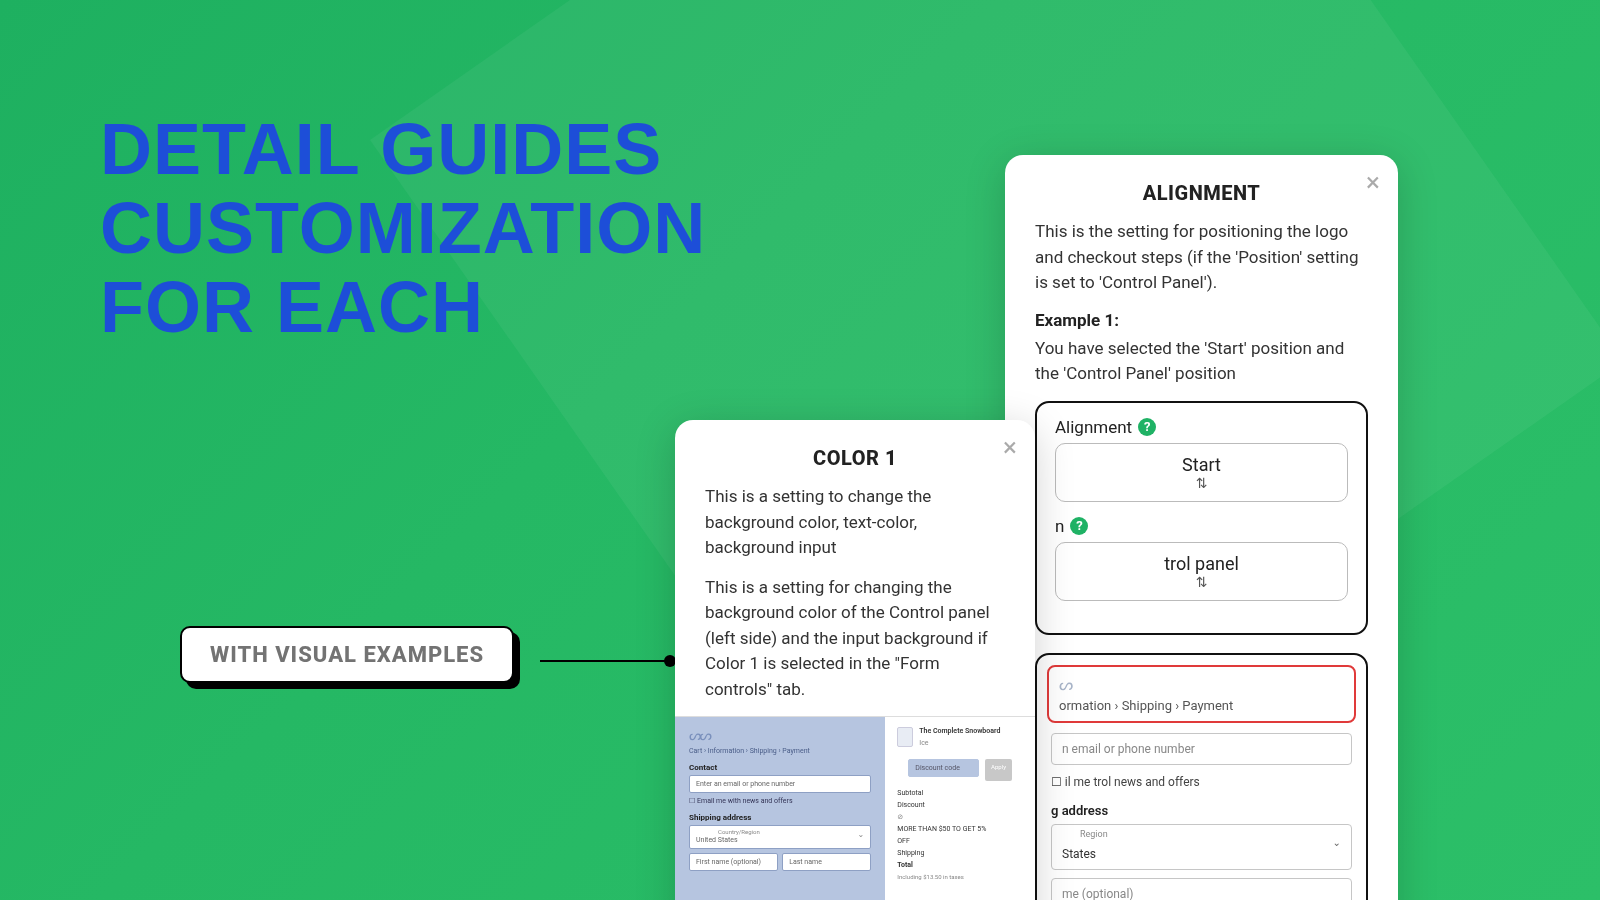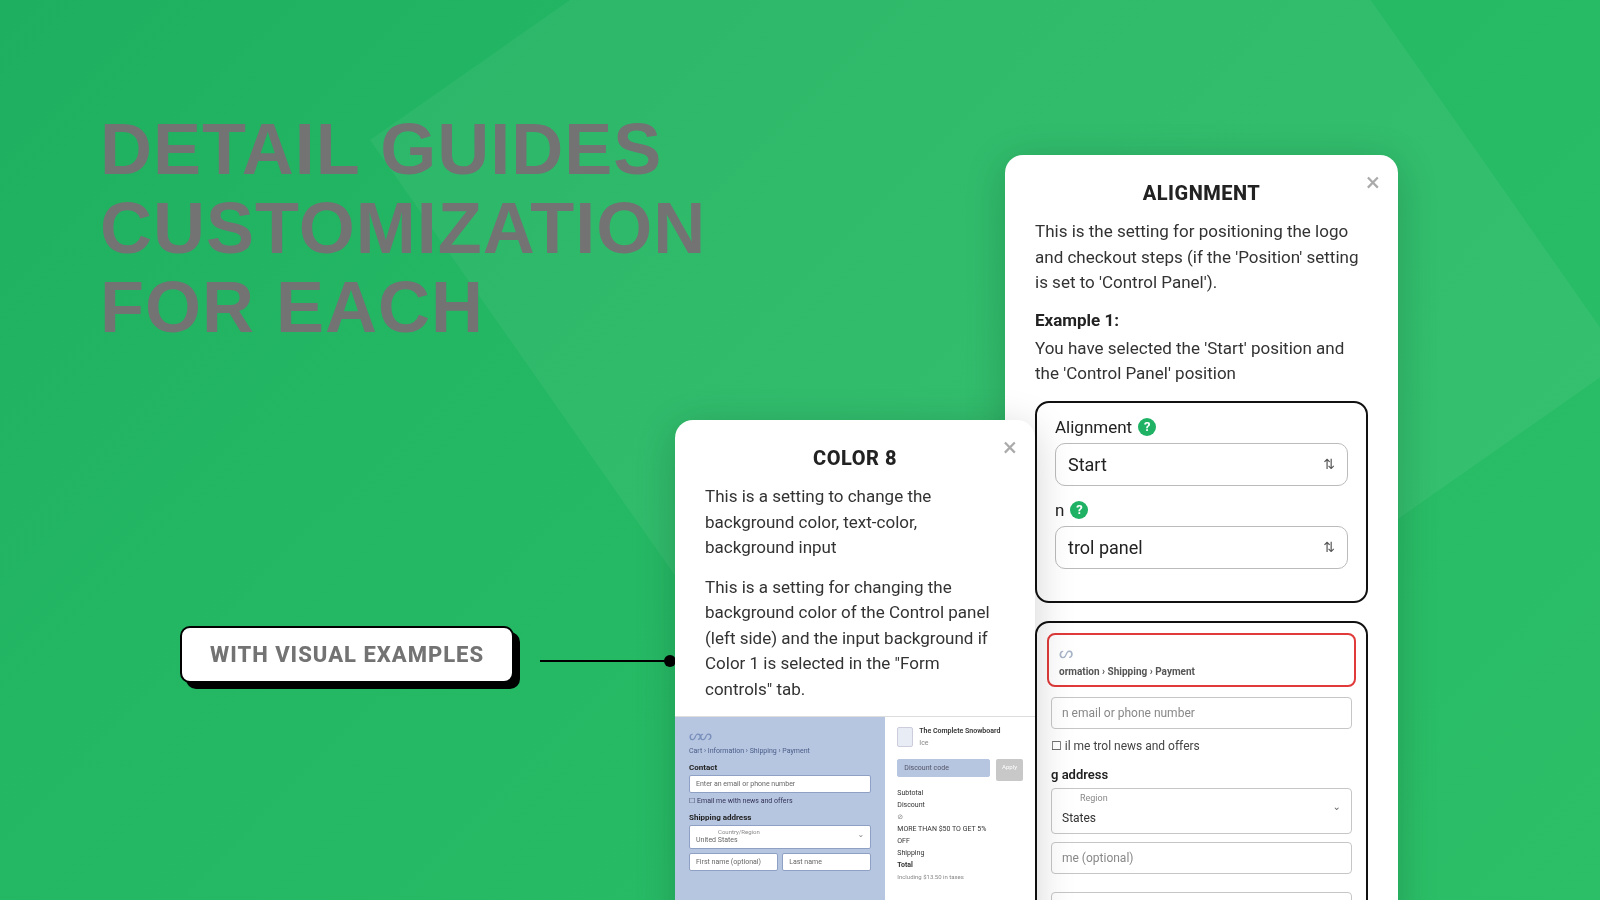--- a/index.html
+++ b/index.html
@@ -10,21 +10,21 @@
     position:relative;
   }
   
   .bg-shape {
     position:absolute; left:370px; top:140px; width:900px; height:900px;
     background: rgba(255,255,255,0.05);
     transform: rotate(-35deg); transform-origin: top left;
   }
   .headline {
     position:absolute; left:100px; top:110px;
-    color:#737373; font-weight:900; font-size:72px; line-height:1.1;
+    color:#1d4ed8; font-weight:900; font-size:72px; line-height:1.1;
     letter-spacing:1px;
     font-family: "Arial Black", Arial, sans-serif;
   }
   .badge-wrap {
     position:absolute; left:180px; top:626px;
   }
   .badge-shadow {
     position:absolute; left:6px; top:6px; width:100%; height:100%;
     background:#000; border-radius:10px;
   }
@@ -66,30 +66,30 @@
   .panel {
     border:2px solid #111; border-radius:14px; padding:14px 18px 18px;
     margin-top:6px;
   }
   .field-label { font-size:17px; display:flex; align-items:center; gap:6px; margin-bottom:6px;}
   .help { display:inline-flex; width:18px; height:18px; border-radius:50%;
     background:#1fb265; color:#fff; font-size:13px; align-items:center; justify-content:center; font-weight:700;}
   .select {
     border:1px solid #bbb; border-radius:10px; padding:10px 12px;
     font-size:18px; display:flex; justify-content:space-between; align-items:center;
-    margin-bottom:14px; background:#fff; cursor:pointer;
+    margin-bottom:14px; background:#fff; cursor:pointer;flex-direction:column;
   }
   .select .caret { font-size:14px; color:#555; }
 
   .preview-box {
     border:2px solid #111; border-radius:14px; margin-top:18px;
     overflow:hidden; font-size:12px;
   }
   .preview-hdr { border:2px solid #e03a3a; border-radius:8px; margin:10px; padding:8px 10px;}
-  .preview-hdr .crumbs { color:#555; font-size:10px; margin-top:4px;font-weight:bold;}
+  .preview-hdr .crumbs { color:#555; font-size:13px; margin-top:4px;}
   .preview-body { padding:0 14px 14px; }
   .pv-input {
     border:1px solid #c6c6c6; border-radius:4px; padding:8px 10px;
     font-size:12px; color:#888; background:#fff;
   }
   .pv-row { display:flex; gap:18px;flex-direction:column; }
   .pv-row .pv-input { flex:1; }
   .pv-check { font-size:12px; color:#444; margin:10px 0 14px; }
   .pv-sect { font-size:13px; font-weight:600; margin-bottom:6px; }
   .pv-select { position:relative; }
@@ -116,21 +116,21 @@
   .mock .inp {
     background:#fff; border:1px solid #8ea0c4; border-radius:2px;
     padding:4px 6px; font-size:7px; color:#666; margin-bottom:4px;
     position:relative;
   }
   .mock .chk { font-size:7px; color:#335; margin:3px 0 8px;}
   .mock .row { display:flex; gap:4px;}
   .mock .row .inp { flex:1;}
   .mock-right .line { font-size:7px; color:#333; margin-bottom:4px;}
   .mock-right .disc {
-    display:flex; gap:6px; margin:8px 0;
+    display:flex; gap:6px; margin:8px 11px;
   }
   .mock-right .disc .inp{ flex:1; background:#b6c5e0; border-color:#b6c5e0; color:#556;}
   .mock-right .disc .ap{ background:#c8c8c8; color:#fff; font-size:6px; padding:4px 6px; border-radius:2px;}
   .mock-logo { font-size:14px; color:#7a90bc; letter-spacing:-2px;}
   .sg { position:absolute; right:6px; top:4px; font-size:8px; color:#888;}
 </style>
 </head>
 <body>
 
 <div class="bg-shape"></div>
@@ -190,21 +190,21 @@
       <div class="pv-row" style="margin-top:8px;">
         <div class="pv-input">me (optional)</div>
         <div class="pv-input">Last name</div>
       </div>
     </div>
   </div>
 </div>
 
 <div class="card card-color">
   <div class="close">×</div>
-  <h2>COLOR 8</h2>
+  <h2>COLOR 1</h2>
   <p>This is a setting to change the background color, text-color, background input</p>
   <p>This is a setting for changing the background color of the Control panel (left side) and the input background if Color 1 is selected in the "Form controls" tab.</p>
 
   <div class="mock">
     <div class="mock-left">
       <div class="mock-logo">ᔕᔕ</div>
       <div class="crumb">Cart  ›  Information  ›  Shipping  ›  Payment</div>
       <div class="lab">Contact</div>
       <div class="inp">Enter an email or phone number</div>
       <div class="chk">☐ <span>Email me with news and offers</span></div>

